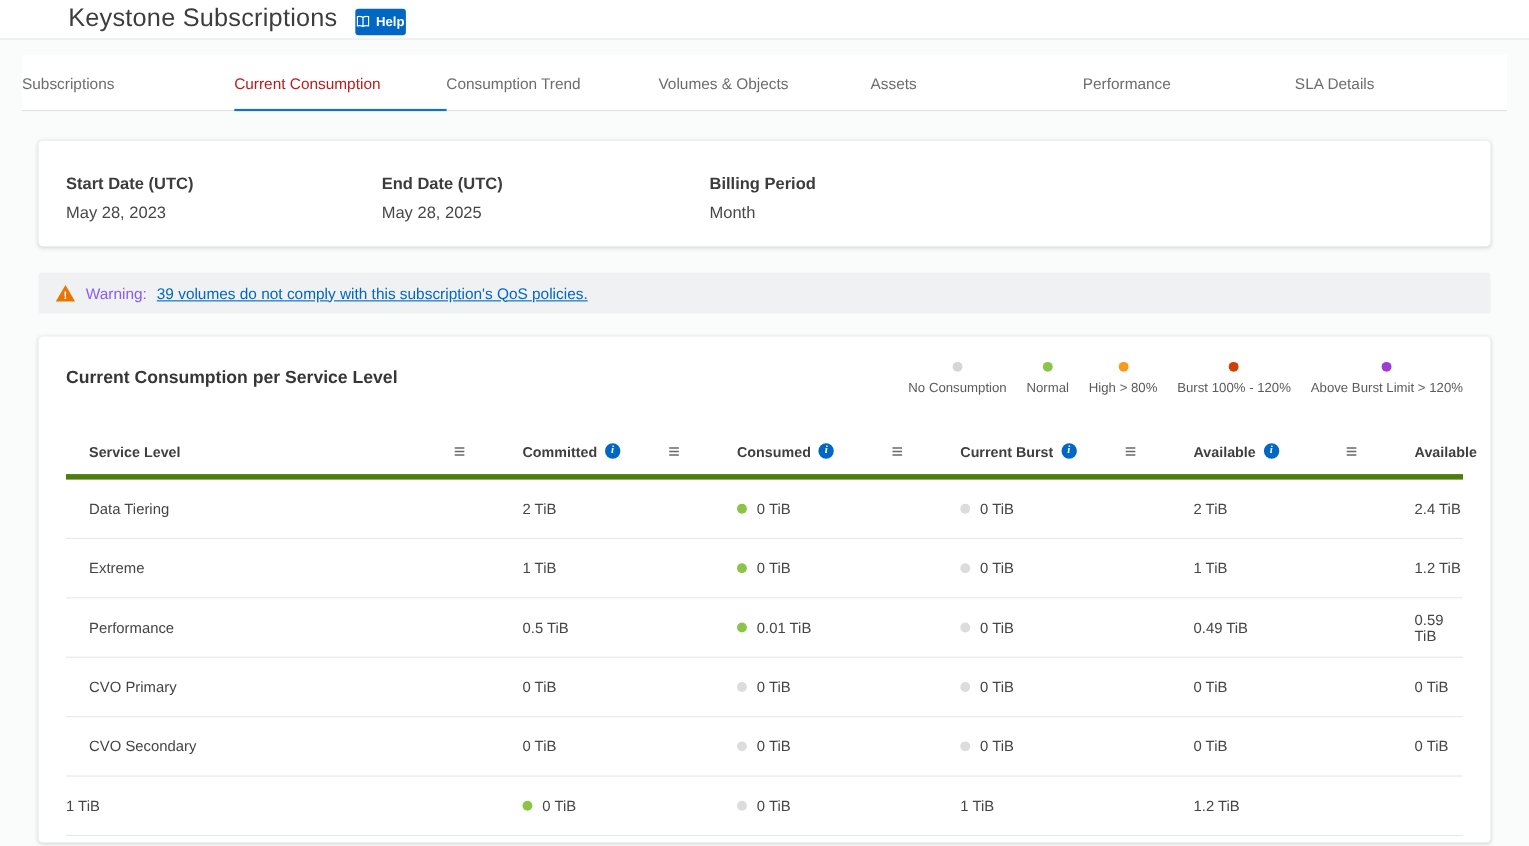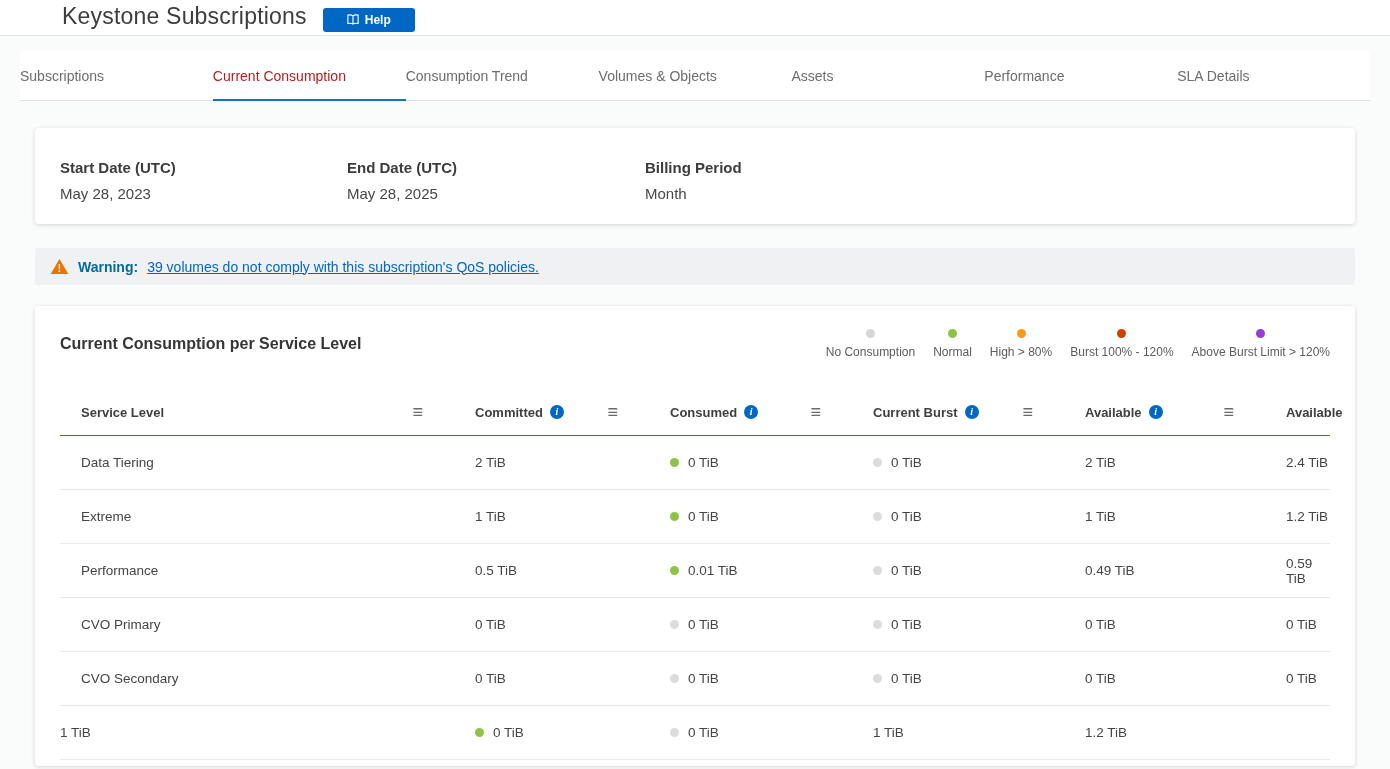--- a/index.html
+++ b/index.html
@@ -15,21 +15,21 @@
     background: #fff;
     padding: 2px 0 4px 62px;
     border-bottom: 1px solid #e3e5e7;
     height: 36px;
   }
   .page-title { font-size: 23px; font-weight: 400; color: #3d3d3d; letter-spacing: .2px; }
   .help-btn {
     display: inline-flex; align-items: center; gap: 6px;
     background: #0067C5; color: #fff; border: none; border-radius: 3px;
     font-family: "Liberation Sans", sans-serif;
-    font-size: 12px; font-weight: 700; padding: 5px 24px; cursor: pointer;
+    font-size: 12px; font-weight: 700; padding: 5px 1px; cursor: pointer;
     position: relative; top: 3px;
   }
   
   .tabs {
     display: flex; margin: 14px 20px 0; background: #fff;
     border-bottom: 1px solid #dfe1e3;
   }
   .tab {
     flex: 1; text-align: left; padding: 18px 0 15px;
     font-size: 14px; color: #6d6d6d; cursor: pointer;
@@ -59,39 +59,39 @@
   .fields { display: flex; padding-top: 18px; }
   .field-0 { width: 287px; } .field-1 { width: 298px; } .field-2 { width: auto; }
   .field-label { font-size: 15px; font-weight: 700; color: #3c3c3c; }
   .field-value { font-size: 15px; color: #474747; margin-top: 9px; }
   
   .warning {
     margin-top: 24px; background: #f0f1f2; border-radius: 2px;
     height: 37px; display: flex; align-items: center; gap: 9px;
     padding: 0 15px; font-size: 14px;
   }
-  .warning-label { color: #0369a1; font-weight: 700; }
+  .warning-label { color: #8b5cf6; font-weight: 400; }
   .warning-link { color: #0067C5; text-decoration: underline; cursor: pointer; font-size: 14px; }
   
   .cons-card { margin-top: 21px; padding: 23px 25px 0; min-height: 460px; }
   .card-head { display: flex; justify-content: space-between; align-items: center; text-align: center; }
   .card-title { font-size: 16px; font-weight: 700; color: #363636; }
   .legend { display: flex; gap: 18px; align-items: center; }
   .legend-item { display: flex; align-items: center; gap: 7px; font-size: 12px; color: #5c5c5c; flex-direction: column; }
   .legend-dot { width: 9px; height: 9px; border-radius: 50%; flex: 0 0 auto; }
   
   .table { margin-top: 30px; }
   .trow {
     display: grid;
     grid-template-columns: 415px 195px 203px 212px 201px 1fr;
     align-items: center;
     border-bottom: 1px solid #e7e8e9;
     min-height: 54px;
   }
-  .thead { min-height: 47px; border-bottom: 1px solid #4d7c0f; text-align: right; }
+  .thead { min-height: 47px; border-bottom: 5px solid #4d7c0f; text-align: right; }
   .th {
     display: flex; align-items: center;
     font-size: 13px; font-weight: 700; color: #3f3f3f;
     padding-right: 52px;
   }
   .th.first, .cell.first { padding-left: 21px; }
   .th.last { padding-right: 0; }
   .spacer { flex: 1; }
   .menu-icon { color: #6b6b6b; font-size: 18px; line-height: 1; cursor: pointer; }
   .menu-icon::before { content: "\2261"; }

